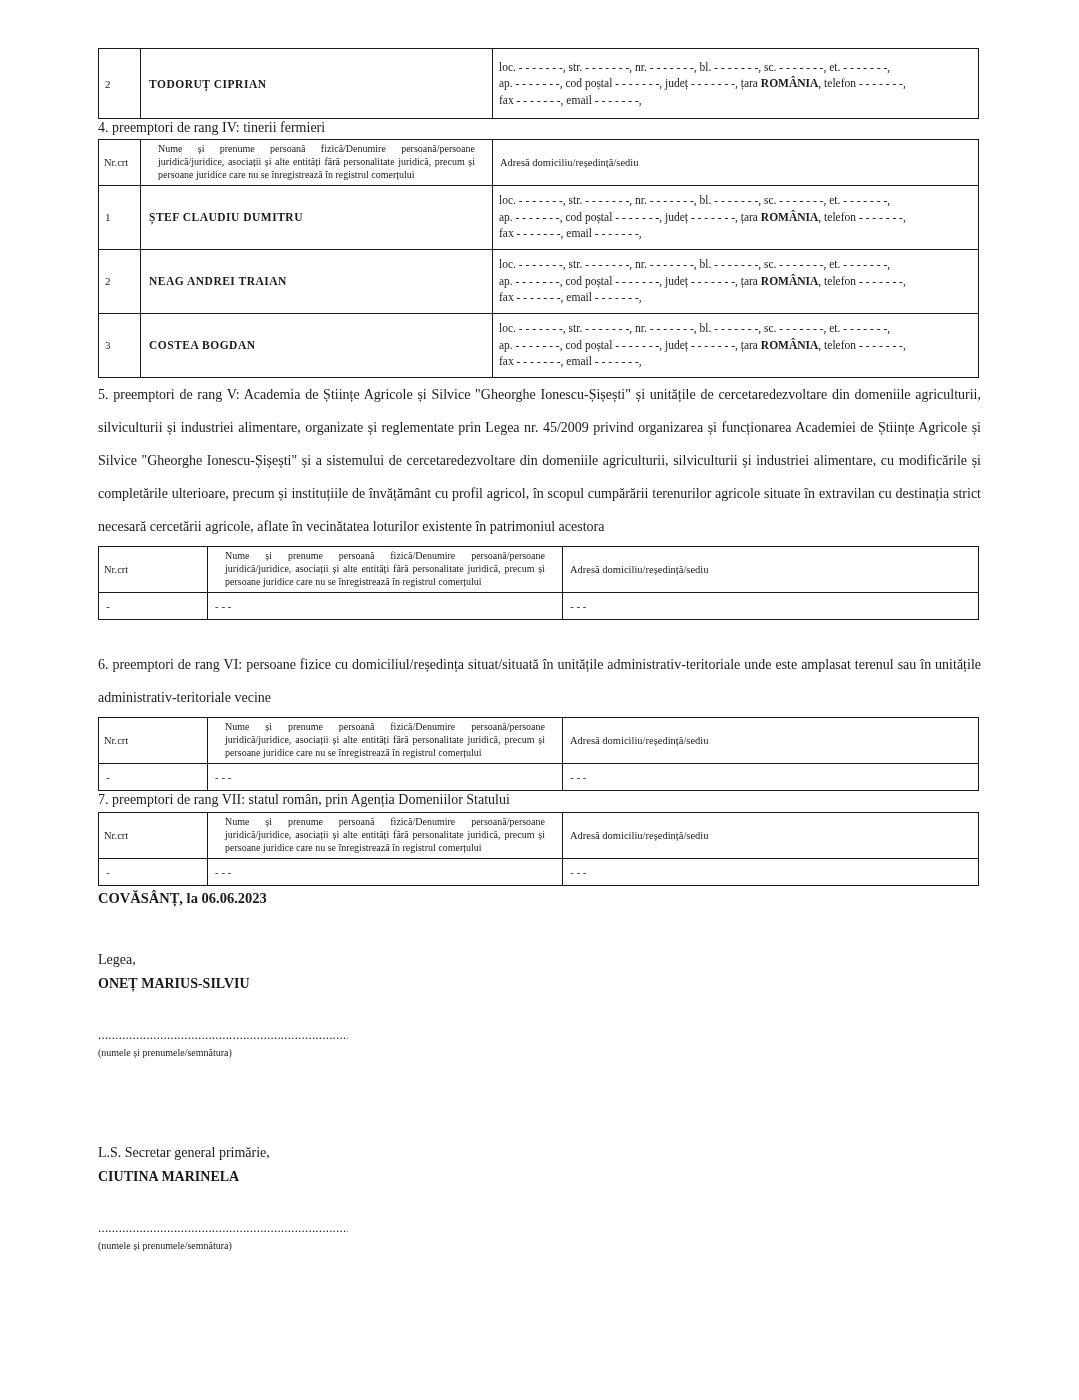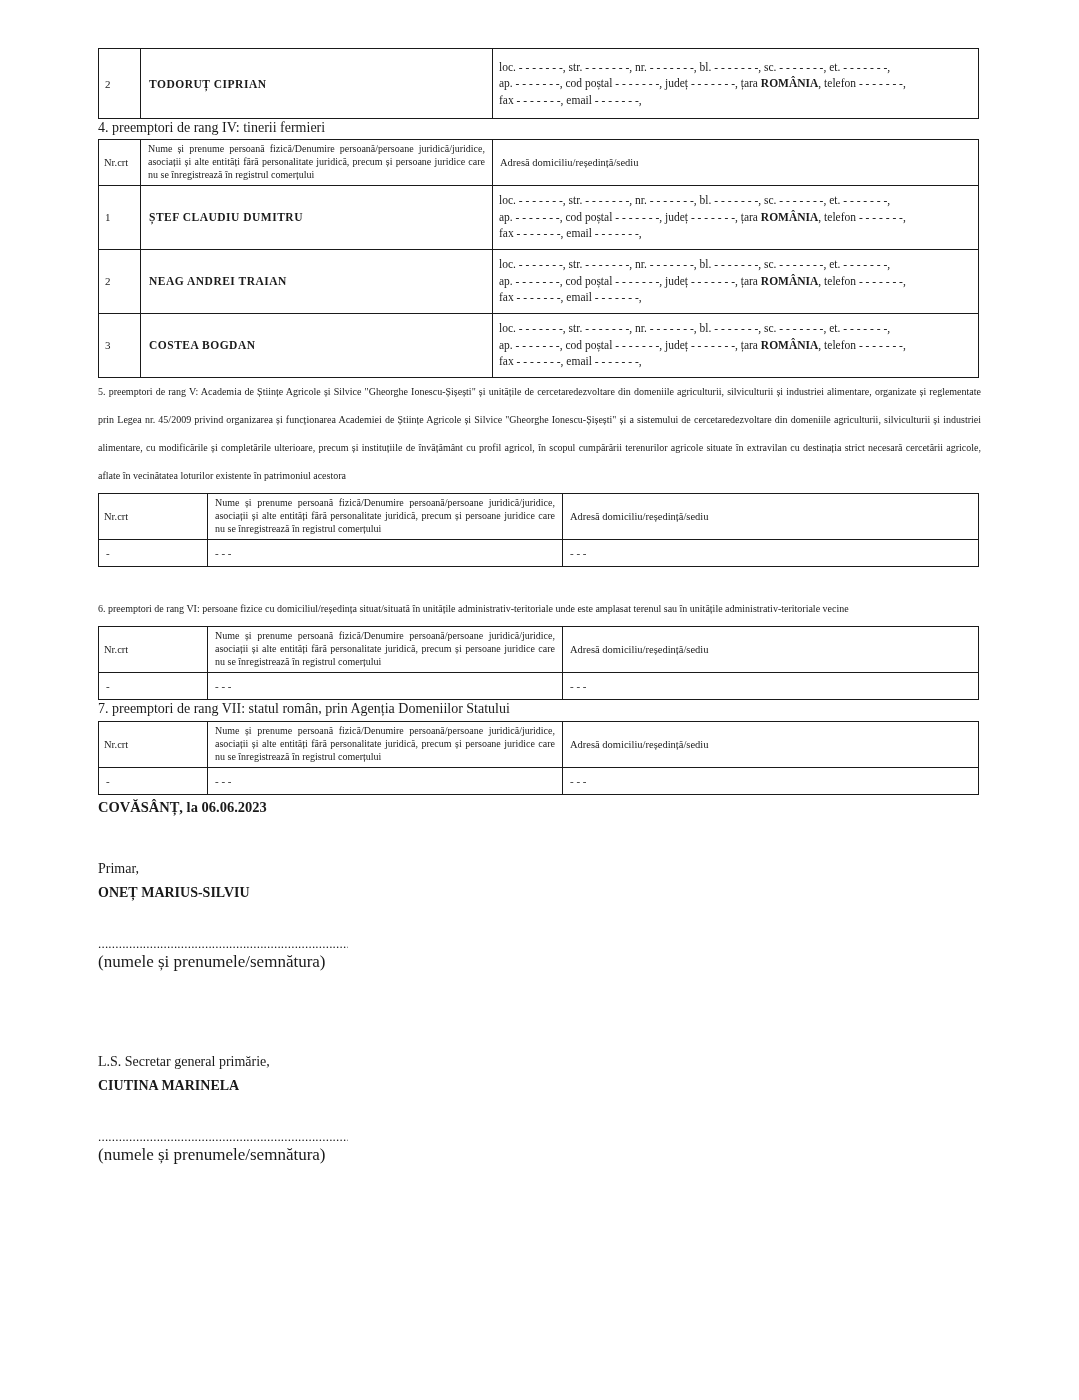--- a/index.html
+++ b/index.html
@@ -35,62 +35,62 @@
   
   table.narrow col.c1 { width:109px; }
   table.narrow col.c2 { width:355px; }
   table.narrow col.c3 { width:416px; }
 
   td.nr-cell { font-size:11px; padding:2px 6px; }
   td.head-nr { font-size:10.5px; padding:2px 5px; }
   td.head-name {
     font-size:10px; line-height:12.9px;
     text-align:justify;
-    padding:3px 7px;
+    padding:3px 17px;
   }
   td.head-addr { font-size:10.5px; padding:2px 7px; }
   td.name-cell {
     font-weight:bold; font-size:11.5px; letter-spacing:0.5px;
     padding:6px 8px;
     margin-left:27px;
   }
   td.addr-cell { padding:3px 6px; }
   .addr-block { font-size:11.5px; line-height:16.5px; white-space:nowrap; }
   tr.hdr-row  { height:45px; }
   tr.data-row { height:64px; }
   tr.row-top  { height:70px; }
   tr.hdr-row-n  { height:46px; }
   tr.data-row-n { height:27px; }
   td.dash-cell { font-size:11px; padding:2px 7px; }
 
   
   .heading { font-size:14px; line-height:17px; }
   .para {
-    font-size:10px; line-height:28px;
+    font-size:14px; line-height:33px;
     text-align:justify;
     width:883px;
     font-family:Liberation Serif, serif;
   }
   .mt-sec   { }
   .mt-tbl   { margin-top:3px; }
   .mt-tbl4  { margin-top:4px; }
   .mt-par6  { margin-top:28px; }
 
   
   .footer-line  { font-size:14px; line-height:24px; }
   .bold { font-weight:bold; }
   .place-date   { font-size:14.5px; }
   .primar-block { margin-top:38px; }
   .sig-dots {
     margin-top:32px;
     font-size:13px; line-height:14px;
     letter-spacing:0.2px;
     width:250px; white-space:nowrap; overflow:hidden;
   }
-  .sig-caption { margin-top:3px; font-size:17px; line-height:16px; }
+  .sig-caption { margin-top:3px; font-size:10px; line-height:16px; }
   .secretary-block { margin-top:80px; }
 </style>
 </head>
 <body>
 
 <div class="page">
 
   <table class="tbl wide">
     <colgroup>
         <col class="c1">
@@ -220,21 +220,21 @@
       <td class="dash-cell">-</td>
       <td class="dash-cell">- - -</td>
       <td class="dash-cell">- - -</td>
     </tr>
   </tbody>
     </table>
 
   <div class="footer-line bold place-date">COVĂSÂNȚ, la 06.06.2023</div>
 
   <div class="primar-block">
-    <div class="footer-line">Primar,</div>
+    <div class="footer-line">Legea,</div>
     <div class="footer-line bold">ONEȚ MARIUS-SILVIU</div>
   </div>
 
   <div class="sig-dots">...........................................................................</div>
   <div class="sig-caption">(numele și prenumele/semnătura)</div>
 
   <div class="secretary-block">
     <div class="footer-line">L.S. Secretar general primărie,</div>
     <div class="footer-line bold">CIUTINA MARINELA</div>
   </div>

